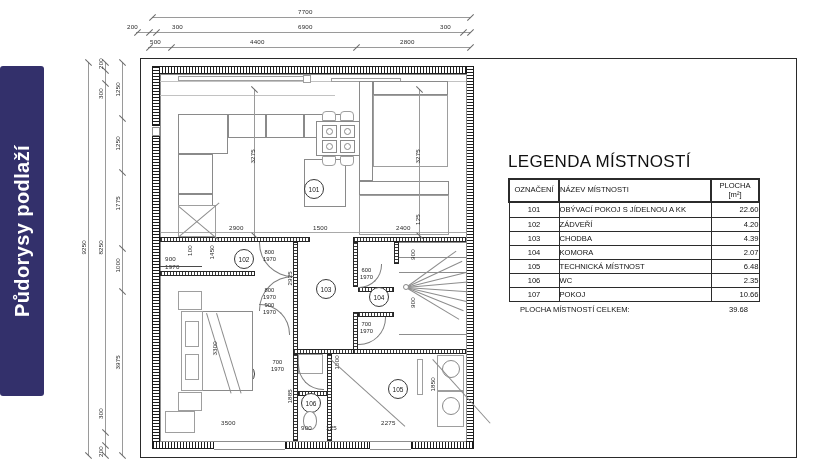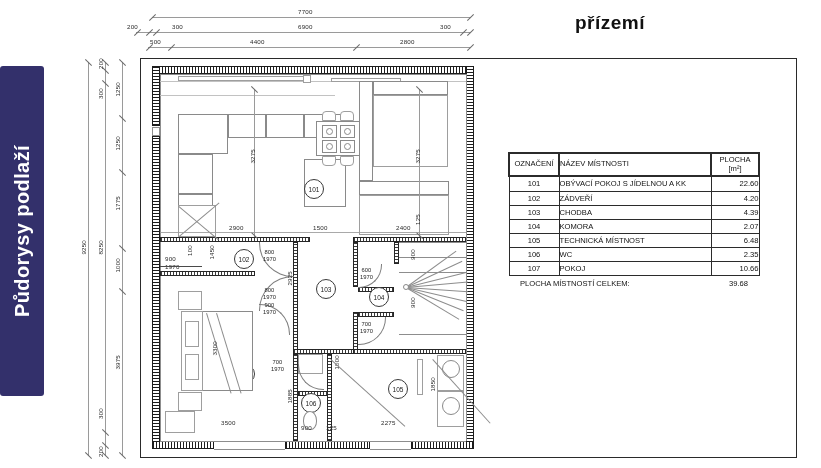--- a/index.html
+++ b/index.html
@@ -94,21 +94,20 @@
 </style>
 </head>
 <body>
 
 <div id="root">
 
   <div class="banner" style="background: rgb(51, 48, 107);">
     <span>Půdorysy podlaží</span>
   </div>
 
-  <div class="sheet-title">přízemí</div>
 
   <div class="dln h" style="left:152px;top:17px;width:318px;"></div>
   <div class="tick" style="left:148px;top:17px;"></div>
   <div class="tick" style="left:466px;top:17px;"></div>
   <div class="dtxt" style="left:298px;top:8px;">7700</div>
 
   <div class="dln h" style="left:136px;top:32px;width:334px;"></div>
   <div class="tick" style="left:133px;top:32px;"></div>
   <div class="tick" style="left:145px;top:32px;"></div>
   <div class="tick" style="left:152px;top:32px;"></div>
@@ -368,20 +367,21 @@
     <div class="doorlab" style="left:122px;top:243px;">
       <span>900</span><br>
       <span>1970</span>
     </div>
 
     <div class="ln" style="left:190px;top:300px;width:100px;height:1px;transform:rotate(42deg);transform-origin:left top;"></div>
 
   </div>
 
   <div class="legend">
+    <h2>LEGENDA MÍSTNOSTÍ</h2>
     <table class="leg">
       <thead>
         <tr>
           <th class="c-num">OZNAČENÍ</th>
           <th>NÁZEV MÍSTNOSTI</th>
           <th class="c-area">
             <div>PLOCHA</div>
             <div>[m²]</div>
           </th>
         </tr>

